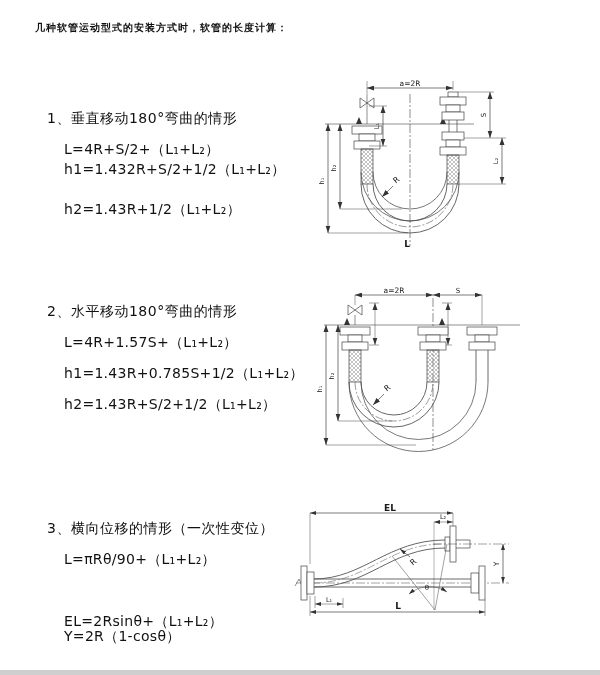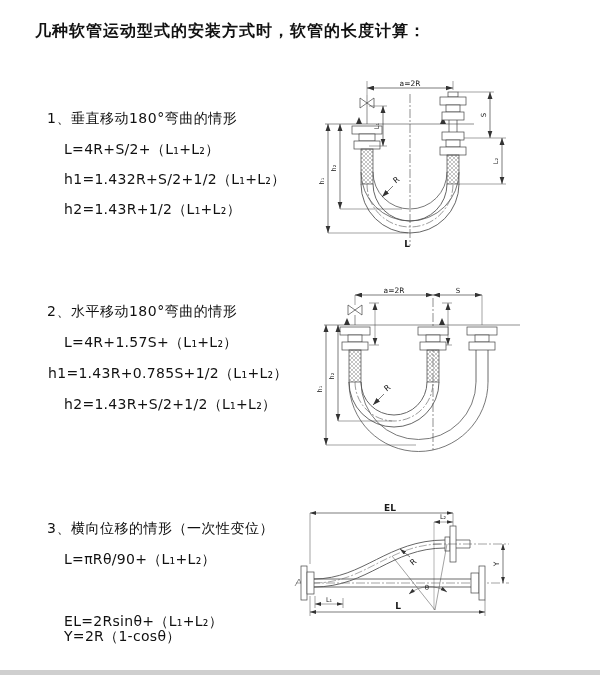--- a/index.html
+++ b/index.html
@@ -4,47 +4,47 @@
 <style>
   html,body { margin:0; padding:0; }
   body {
     width:600px; height:675px; position:relative; overflow:hidden;
     background:#ffffff;
     font-family:"DejaVu Sans","Liberation Sans",sans-serif;
     color:#111;
   }
   .page-title {
     position:absolute; left:35px; top:21px;
-    font-size:16px; font-weight:bold; letter-spacing:1px; white-space:nowrap;
+    font-size:10px; font-weight:bold; letter-spacing:1px; white-space:nowrap;
   }
   .sec-heading {
     position:absolute; font-size:14px; font-weight:normal; letter-spacing:0.5px; white-space:nowrap;
   }
   .formula {
     position:absolute; font-size:14px; font-weight:normal; letter-spacing:0.3px; white-space:nowrap;
   }
   .diag { position:absolute; }
   .diag text { font-family:"DejaVu Sans",sans-serif; fill:#1a1a1a; stroke:none; }
   .bottom-strip {
     position:absolute; left:0; right:0; bottom:0; height:5px; background:#cfcfcf;
   }
 </style>
 </head>
 <body>
 
 <div class="page-title">几种软管运动型式的安装方式时，软管的长度计算：</div>
 
 <div class="sec-heading" style="left:47px; top:110px;">1、垂直移动180°弯曲的情形</div>
 <div class="formula" style="left:64px; top:141px;">L=4R+S/2+（L₁+L₂）</div>
-<div class="formula" style="left:64px; top:171px;">h1=1.432R+S/2+1/2（L₁+L₂）</div>
+<div class="formula" style="left:64px; top:161px;">h1=1.432R+S/2+1/2（L₁+L₂）</div>
 <div class="formula" style="left:64px; top:201px;">h2=1.43R+1/2（L₁+L₂）</div>
 
 <div class="sec-heading" style="left:47px; top:303px;">2、水平移动180°弯曲的情形</div>
 <div class="formula" style="left:64px; top:334px;text-align:right;">L=4R+1.57S+（L₁+L₂）</div>
-<div class="formula" style="left:48px; top:365px;">h1=1.43R+0.785S+1/2（L₁+L₂）</div>
+<div class="formula" style="left:64px; top:365px;">h1=1.43R+0.785S+1/2（L₁+L₂）</div>
 <div class="formula" style="left:64px; top:396px;text-align:right;">h2=1.43R+S/2+1/2（L₁+L₂）</div>
 
 <div class="sec-heading" style="left:47px; top:520px;">3、横向位移的情形（一次性变位）</div>
 <div class="formula" style="left:64px; top:551px;">L=πRθ/90+（L₁+L₂）</div>
 <div class="formula" style="left:64px; top:608px;margin-top:20px;">Y=2R（1-cosθ）</div>
 <div class="formula" style="left:64px; top:613px;">EL=2Rsinθ+（L₁+L₂）</div>
 
 <svg class="diag" style="left:312px; top:76px;" width="213" height="176" viewBox="0 0 213 176">
   <defs>
     <pattern id="h1p" patternUnits="userSpaceOnUse" width="4" height="4">

